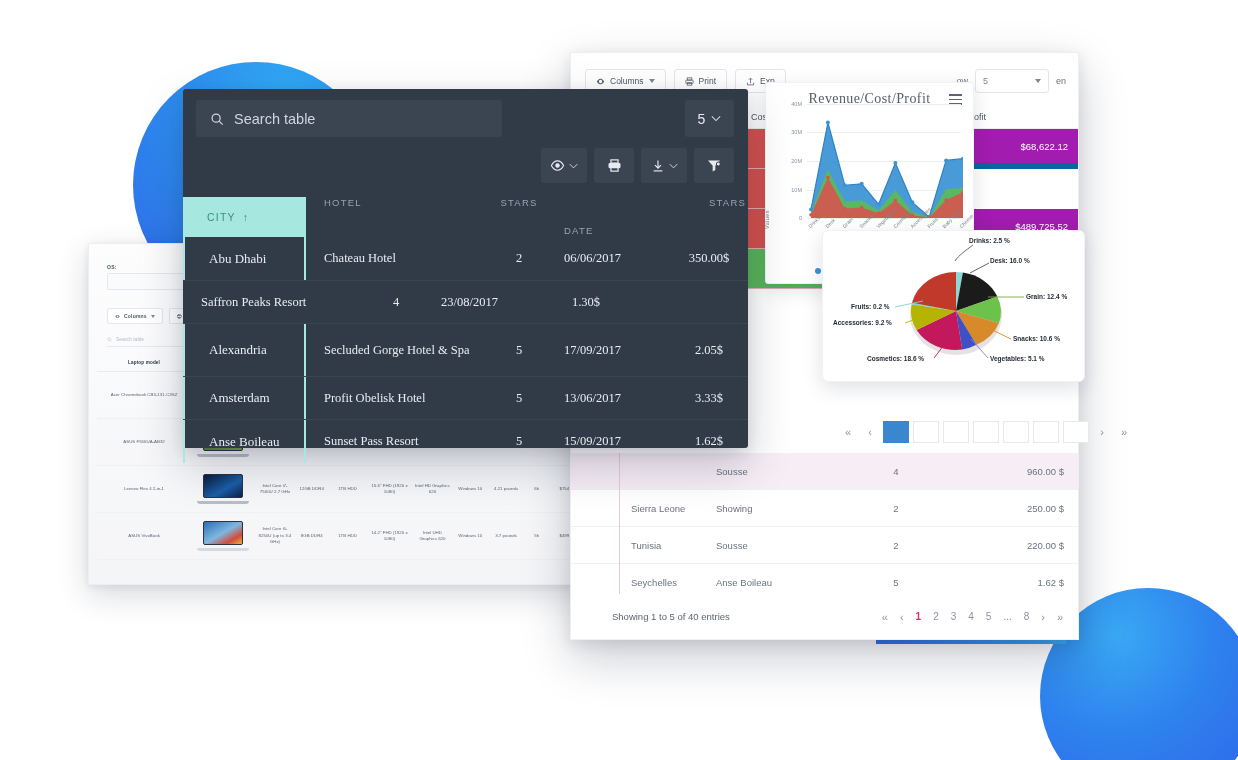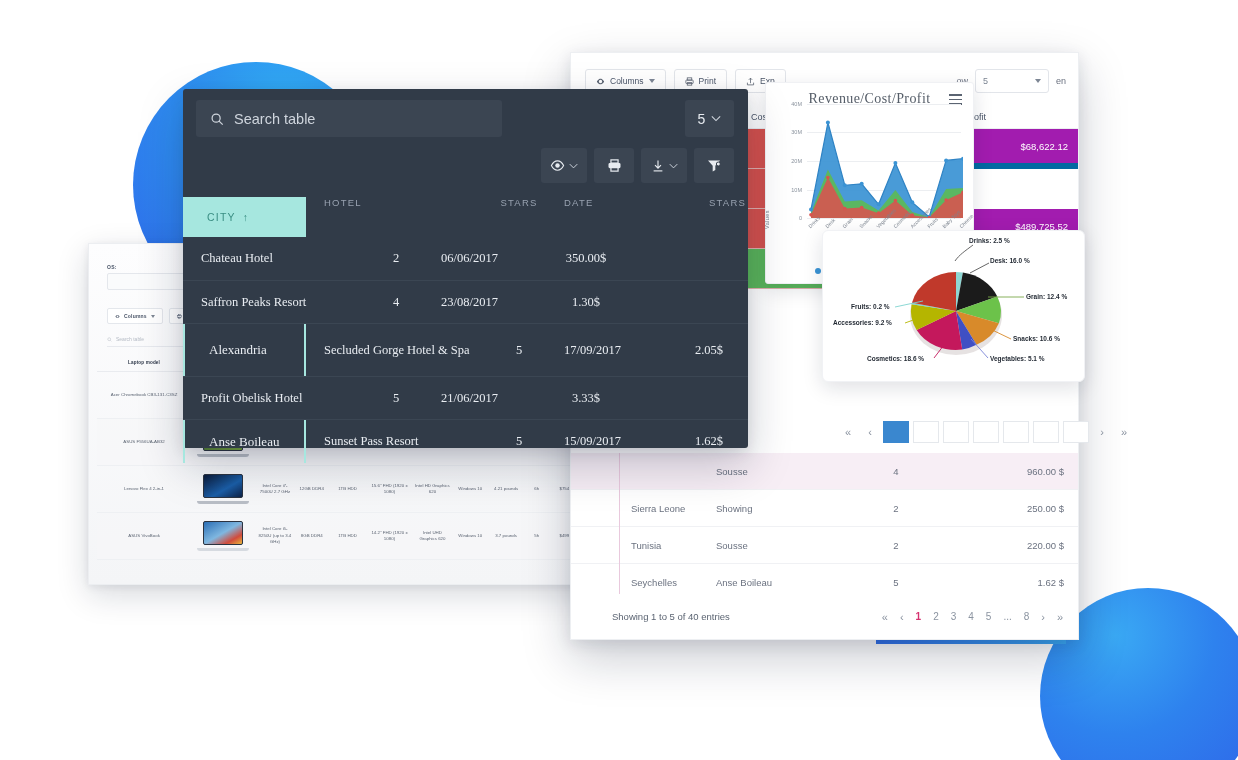--- a/index.html
+++ b/index.html
@@ -225,21 +225,21 @@
     font-size: 13px; color: #e9edf2;
     border-left: 2px solid #a6e7df; border-right: 2px solid #a6e7df;
     align-self: stretch; display: flex; align-items: center;
   }
   .dr .c-hotel { width: 168px; padding-left: 18px; font-family: "Liberation Serif", serif; font-size: 12.5px; color: #e9edf2; line-height: 1.35; }
   .dr .c-stars { width: 90px; text-align: center; font-family: "Liberation Serif", serif; font-size: 12.5px; color: #e9edf2; }
   .dr .c-date { width: 108px; font-family: "Liberation Serif", serif; font-size: 12.5px; color: #e9edf2; }
   .dr .c-price { width: 74px; text-align: center; font-family: "Liberation Serif", serif; font-size: 12.5px; color: #e9edf2; }
   .hcell.s-hotel { width: 168px; padding-left: 18px; }
   .hcell.s-stars { width: 90px; text-align: center; }
-  .hcell.s-date { width: 108px; }
+  .hcell.s-date { width: 108px; margin-top: 28px; }
   .hcell.s-price { width: 74px; text-align: right; }
 </style>
 </head>
 <body>
 
 <div class="stage">
 
   <div class="blob blob-top"></div>
   <div class="blob blob-bottom"></div>
   <div class="blob-grad-bar"></div>
@@ -694,42 +694,44 @@
         <span>↑</span>
       </div>
       <div class="hcell s-hotel">HOTEL</div>
       <div class="hcell s-stars">STARS</div>
       <div class="hcell s-date">DATE</div>
       <div class="hcell s-price">STARS</div>
     </div>
 
     <div class="rows">
       <div class="dr" style="height:43px;border-top:none">
+        <div class="c-city">Abu Dhabi</div>
         <div class="c-hotel">Chateau Hotel</div>
         <div class="c-stars">2</div>
         <div class="c-date">06/06/2017</div>
         <div class="c-price">350.00$</div>
       </div>
       <div class="dr" style="height:43px">
         <div class="c-hotel">Saffron Peaks Resort</div>
         <div class="c-stars">4</div>
         <div class="c-date">23/08/2017</div>
         <div class="c-price">1.30$</div>
       </div>
       <div class="dr" style="height:53px">
         <div class="c-city">Alexandria</div>
         <div class="c-hotel">Secluded Gorge Hotel &amp; Spa</div>
         <div class="c-stars">5</div>
         <div class="c-date">17/09/2017</div>
         <div class="c-price">2.05$</div>
       </div>
       <div class="dr" style="height:43px">
+        <div class="c-city">Amsterdam</div>
         <div class="c-hotel">Profit Obelisk Hotel</div>
         <div class="c-stars">5</div>
-        <div class="c-date">21/06/2017</div>
+        <div class="c-date">13/06/2017</div>
         <div class="c-price">3.33$</div>
       </div>
       <div class="dr" style="height:44px">
         <div class="c-city">Anse Boileau</div>
         <div class="c-hotel">Sunset Pass Resort</div>
         <div class="c-stars">5</div>
         <div class="c-date">15/09/2017</div>
         <div class="c-price">1.62$</div>
       </div>
     </div>

